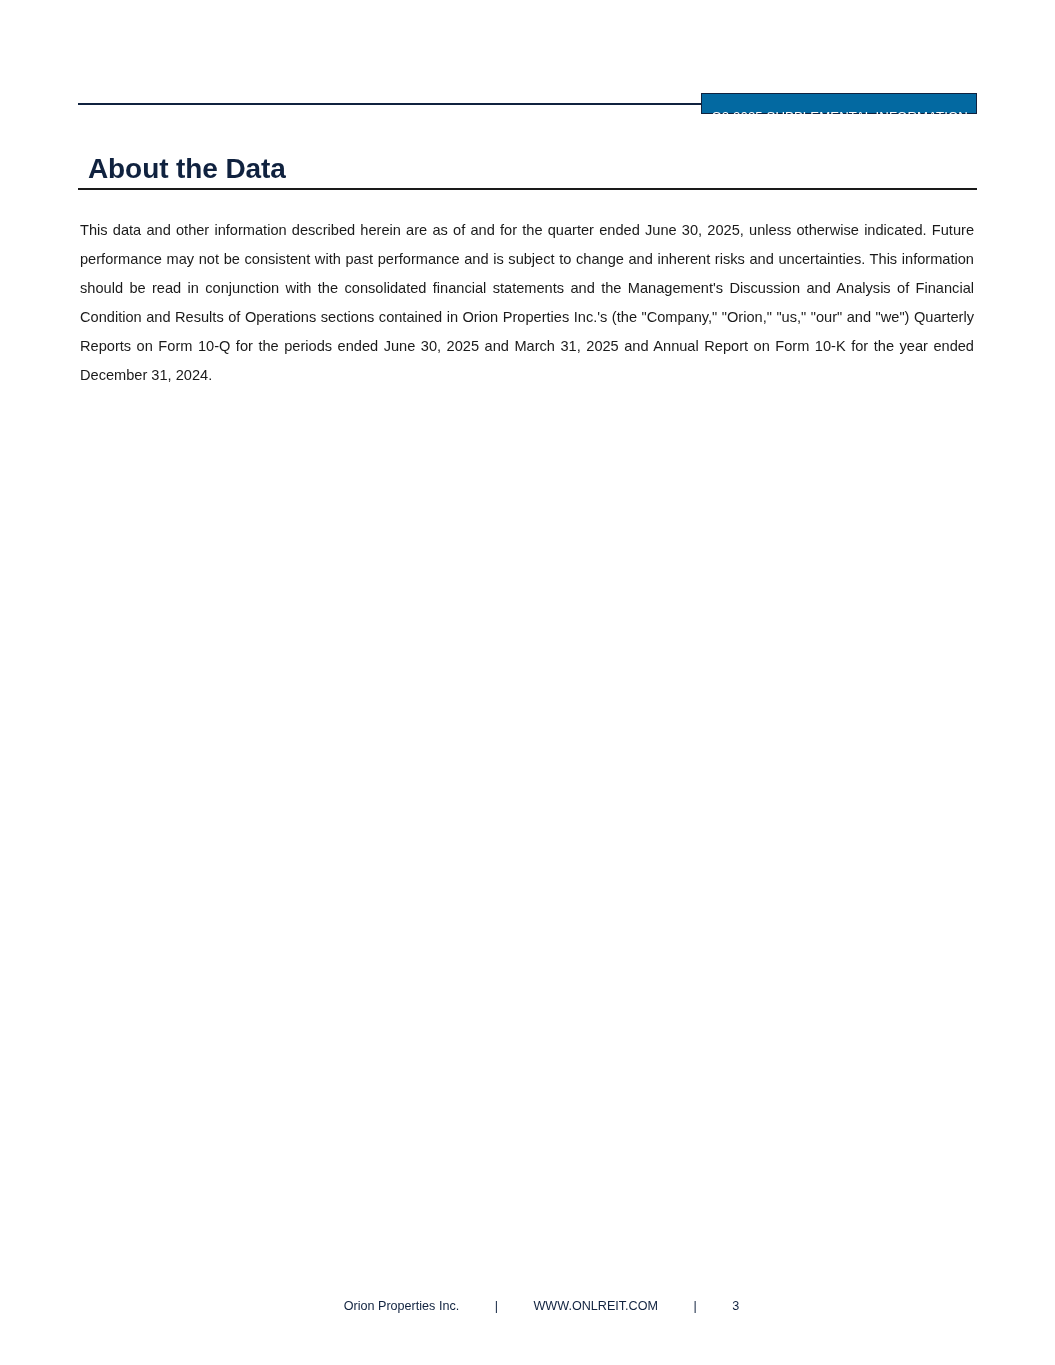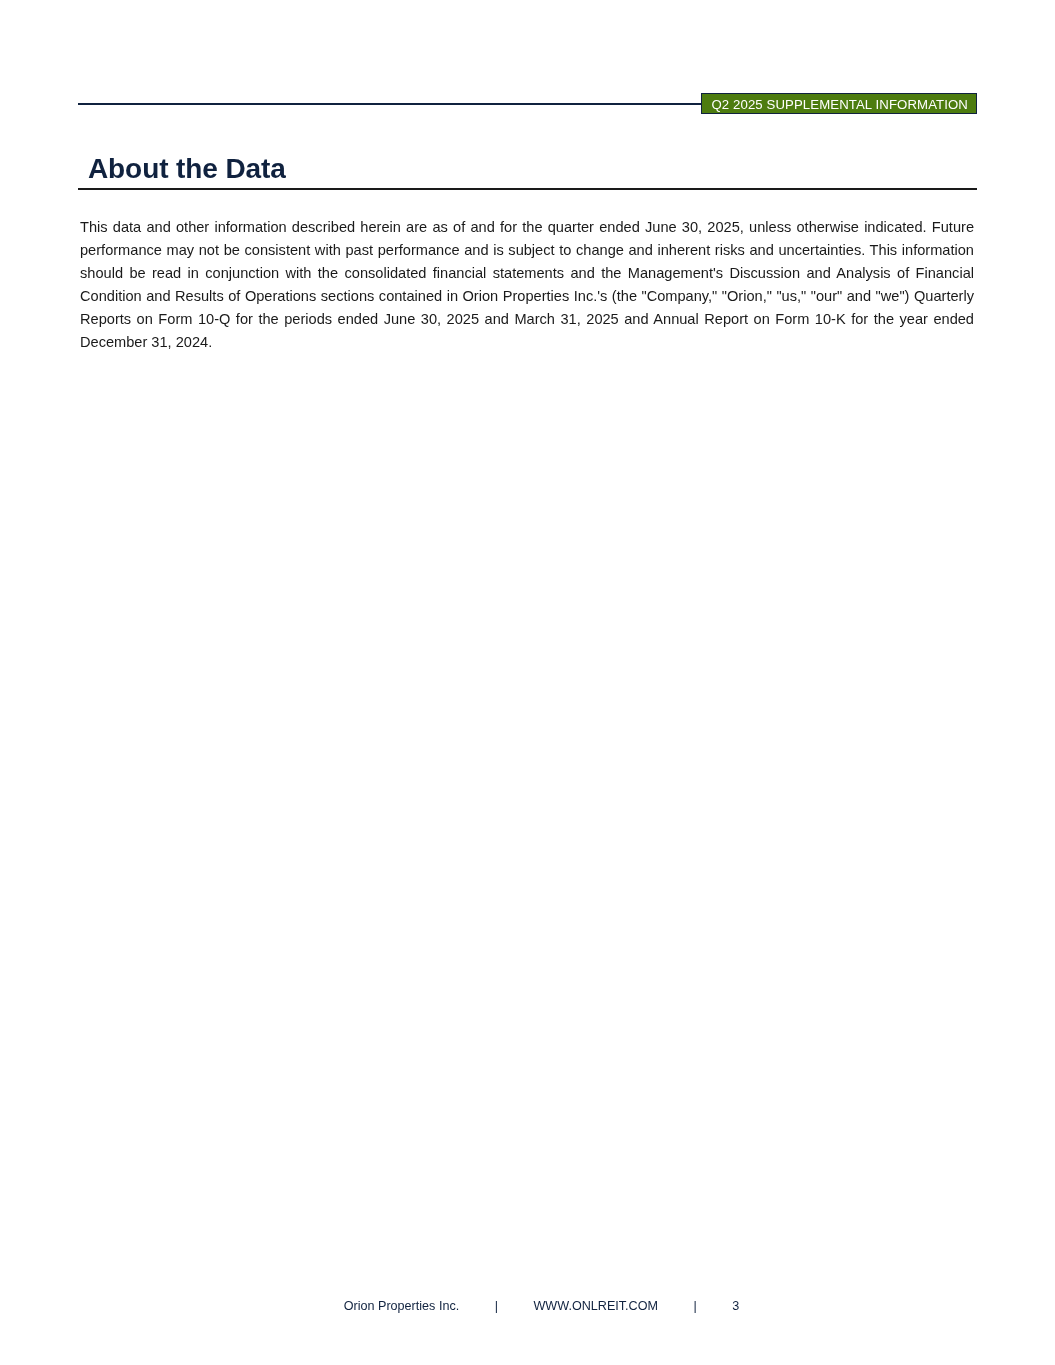--- a/index.html
+++ b/index.html
@@ -39,26 +39,26 @@
     right: 0;
     top: 10px;
     height: 2px;
     background: #10223f;
   }
   .header-tag {
     position: absolute;
     right: 0;
     top: 0;
     height: 21px;
-    background: #4d7c0f;
+    background: #0369a1;
     color: #ffffff;
     font-size: 13.2px;
     letter-spacing: 0.1px;
     line-height: 21px;
-    padding: 0 8px 0 9px;
+    padding: 12px 8px 0 9px;
     white-space: nowrap;
     border: 1px solid #10223f;
     box-sizing: border-box;
   }
 
   
   .page-title {
     position: absolute;
     top: 134px;
     left: 88px;
@@ -77,21 +77,21 @@
     background: #1a1a1a;
   }
 
   
   .body-text {
     position: absolute;
     top: 201px;
     left: 80px;
     width: 894px;
     font-size: 14.6px;
-    line-height: 23px;
+    line-height: 29px;
     text-align: justify;
     color: #1a1a1a;
   }
 
   
   .footer {
     position: absolute;
     bottom: 52px;
     left: 0;
     width: 100%;

